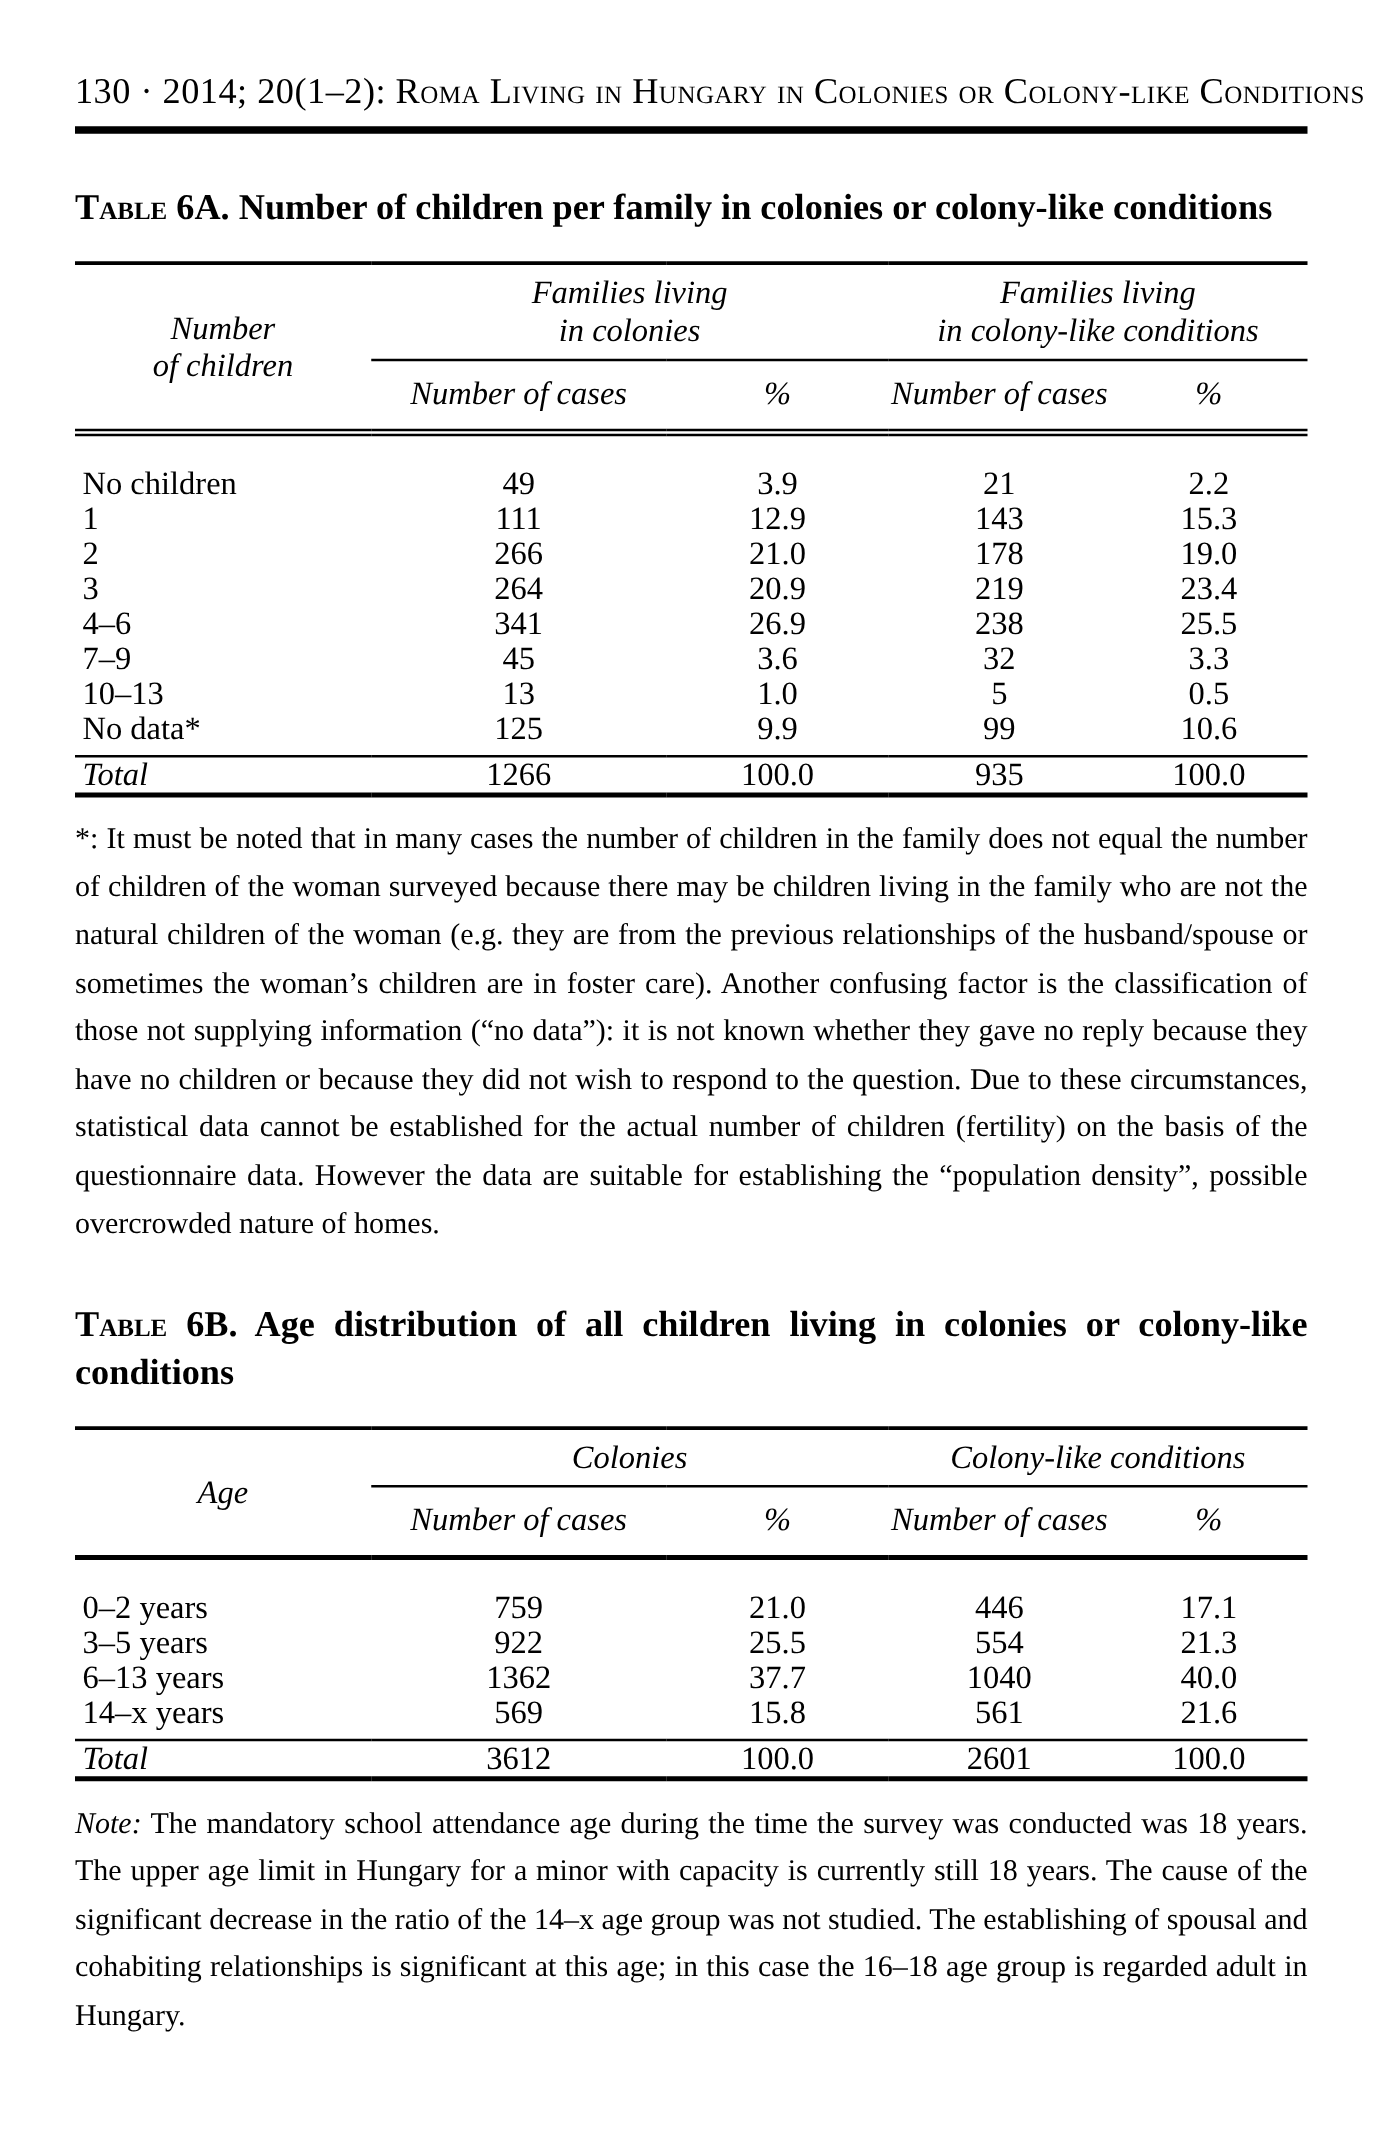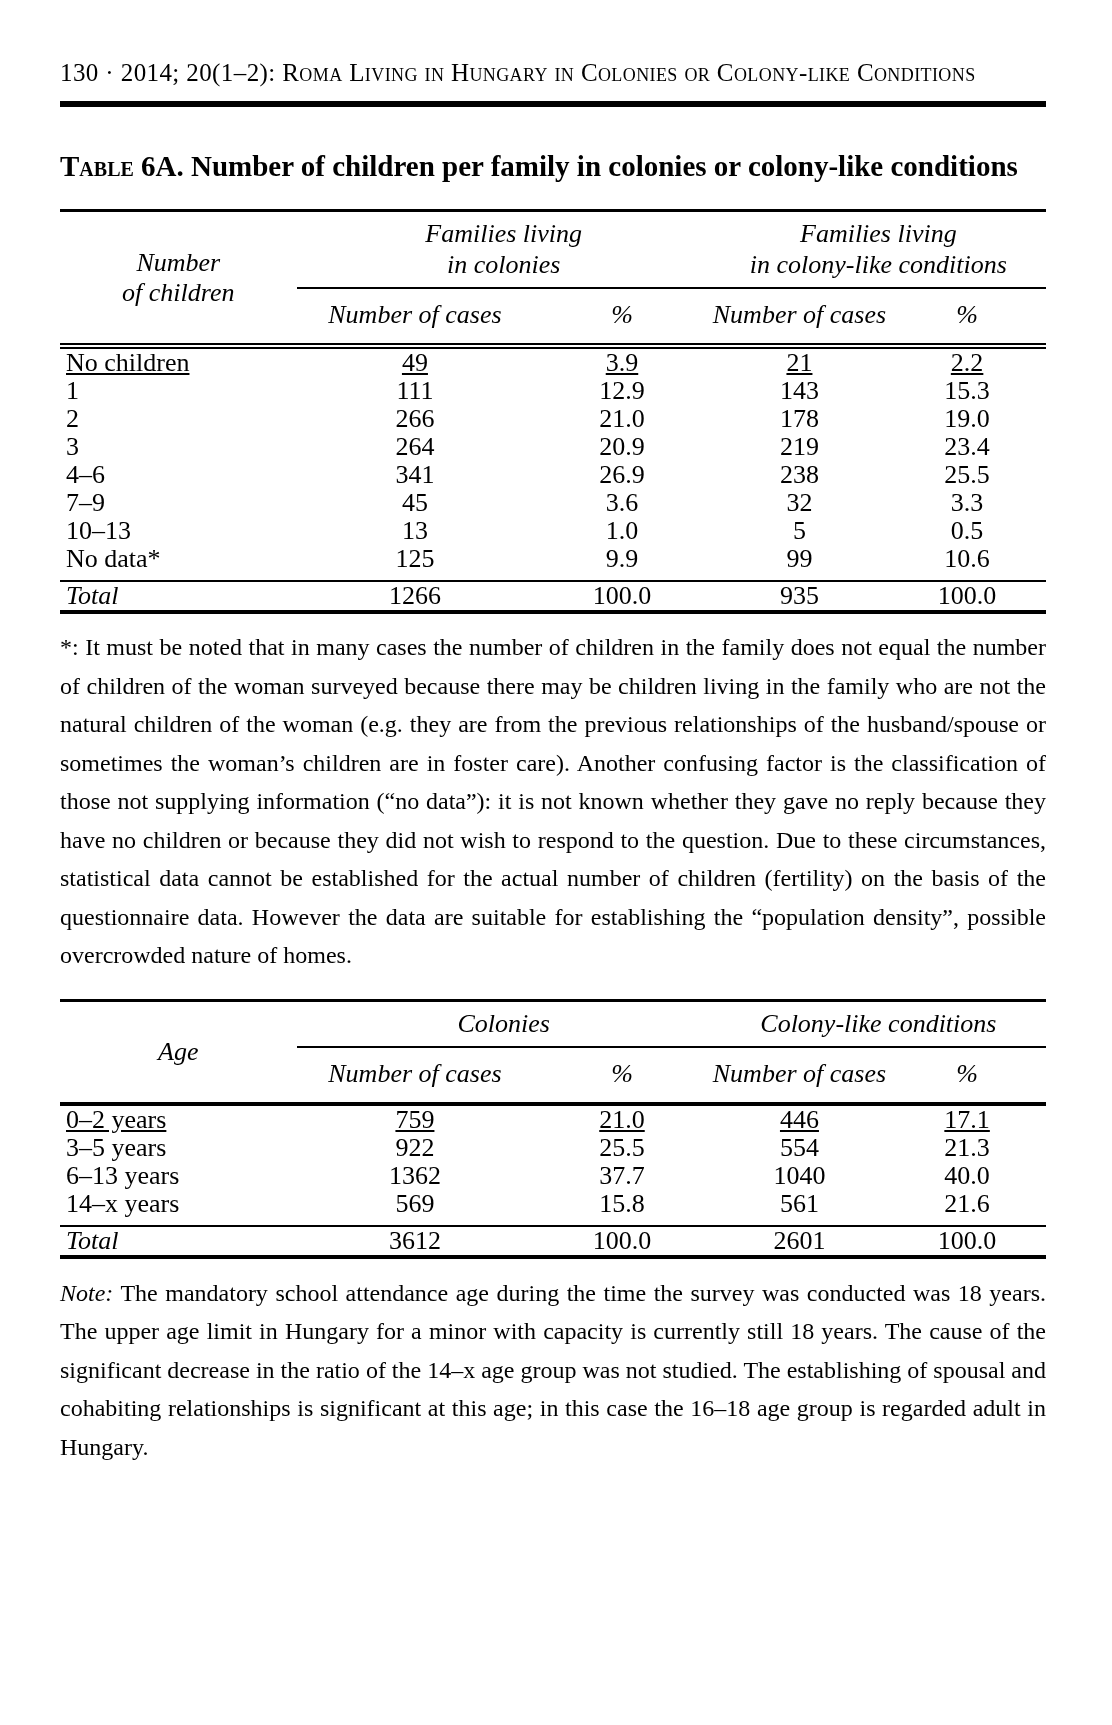--- a/index.html
+++ b/index.html
@@ -9,21 +9,21 @@
     height: 1725px;
     box-sizing: border-box;
     padding: 58px 66px 0 60px;
     background: #ffffff;
     color: #000;
     font-family: "Liberation Serif", "DejaVu Serif", serif;
     overflow: hidden;
   }
   .running-head {
     font-variant: small-caps;
-    font-size: 25px;
+    font-size: 29px;
     line-height: 30px;
     letter-spacing: 0.4px;
     white-space: nowrap;
   }
   .head-rule { height: 6px; background: #000; margin-top: 13px; }
 
   .table-title {
     font-weight: bold;
     font-size: 29px;
     line-height: 38px;
@@ -62,21 +62,21 @@
   .t6a .sub-row th, .t6a .stub-head { border-bottom: 6px double #000; }
   .t6b .sub-row th, .t6b .stub-head { border-bottom: 4px solid #000; }
   .sub-row th { padding: 11px 0 13px; }
 
   table.data-table tbody td {
     line-height: 28px;
     text-align: center;
     padding: 0;
   }
   table.data-table tbody td.rowlabel { text-align: left; padding-left: 6px; }
-  table.data-table tbody tr.first td { padding-top: 0; text-decoration: underline; }
+  table.data-table tbody tr.first td { padding-top: 24px; }
   table.data-table tbody tr.last td { padding-bottom: 7px; }
   tr.total-row td {
     border-top: 2px solid #000;
     border-bottom: 4px solid #000;
     padding: 8px 0 9px;
     line-height: 28px;
     text-align: center;
   }
   tr.total-row td.rowlabel { text-align: left; padding-left: 6px; font-style: italic; }
 
@@ -193,20 +193,21 @@
         <td>1266</td>
         <td>100.0</td>
         <td>935</td>
         <td>100.0</td>
       </tr>
     </tbody>
   </table>
 
   <div class="footnote">*: It must be noted that in many cases the number of children in the family does not equal the number of children of the woman surveyed because there may be children living in the family who are not the natural children of the woman (e.g. they are from the previous relationships of the husband/spouse or sometimes the woman’s children are in foster care). Another confusing factor is the classification of those not supplying information (“no data”): it is not known whether they gave no reply because they have no children or because they did not wish to respond to the question. Due to these circumstances, statistical data cannot be established for the actual number of children (fertility) on the basis of the questionnaire data. However the data are suitable for establishing the “population density”, possible overcrowded nature of homes.</div>
 
+  <div class="table-title title-6b"><span class="sc">Table 6B.</span><span> Age distribution of all children living in colonies or colony-like conditions</span></div>
 
   <table class="data-table t6b">
     <colgroup>
         <col class="c1">
         <col class="c2">
         <col class="c3">
         <col class="c4">
         <col class="c5">
       </colgroup>
     <thead>

